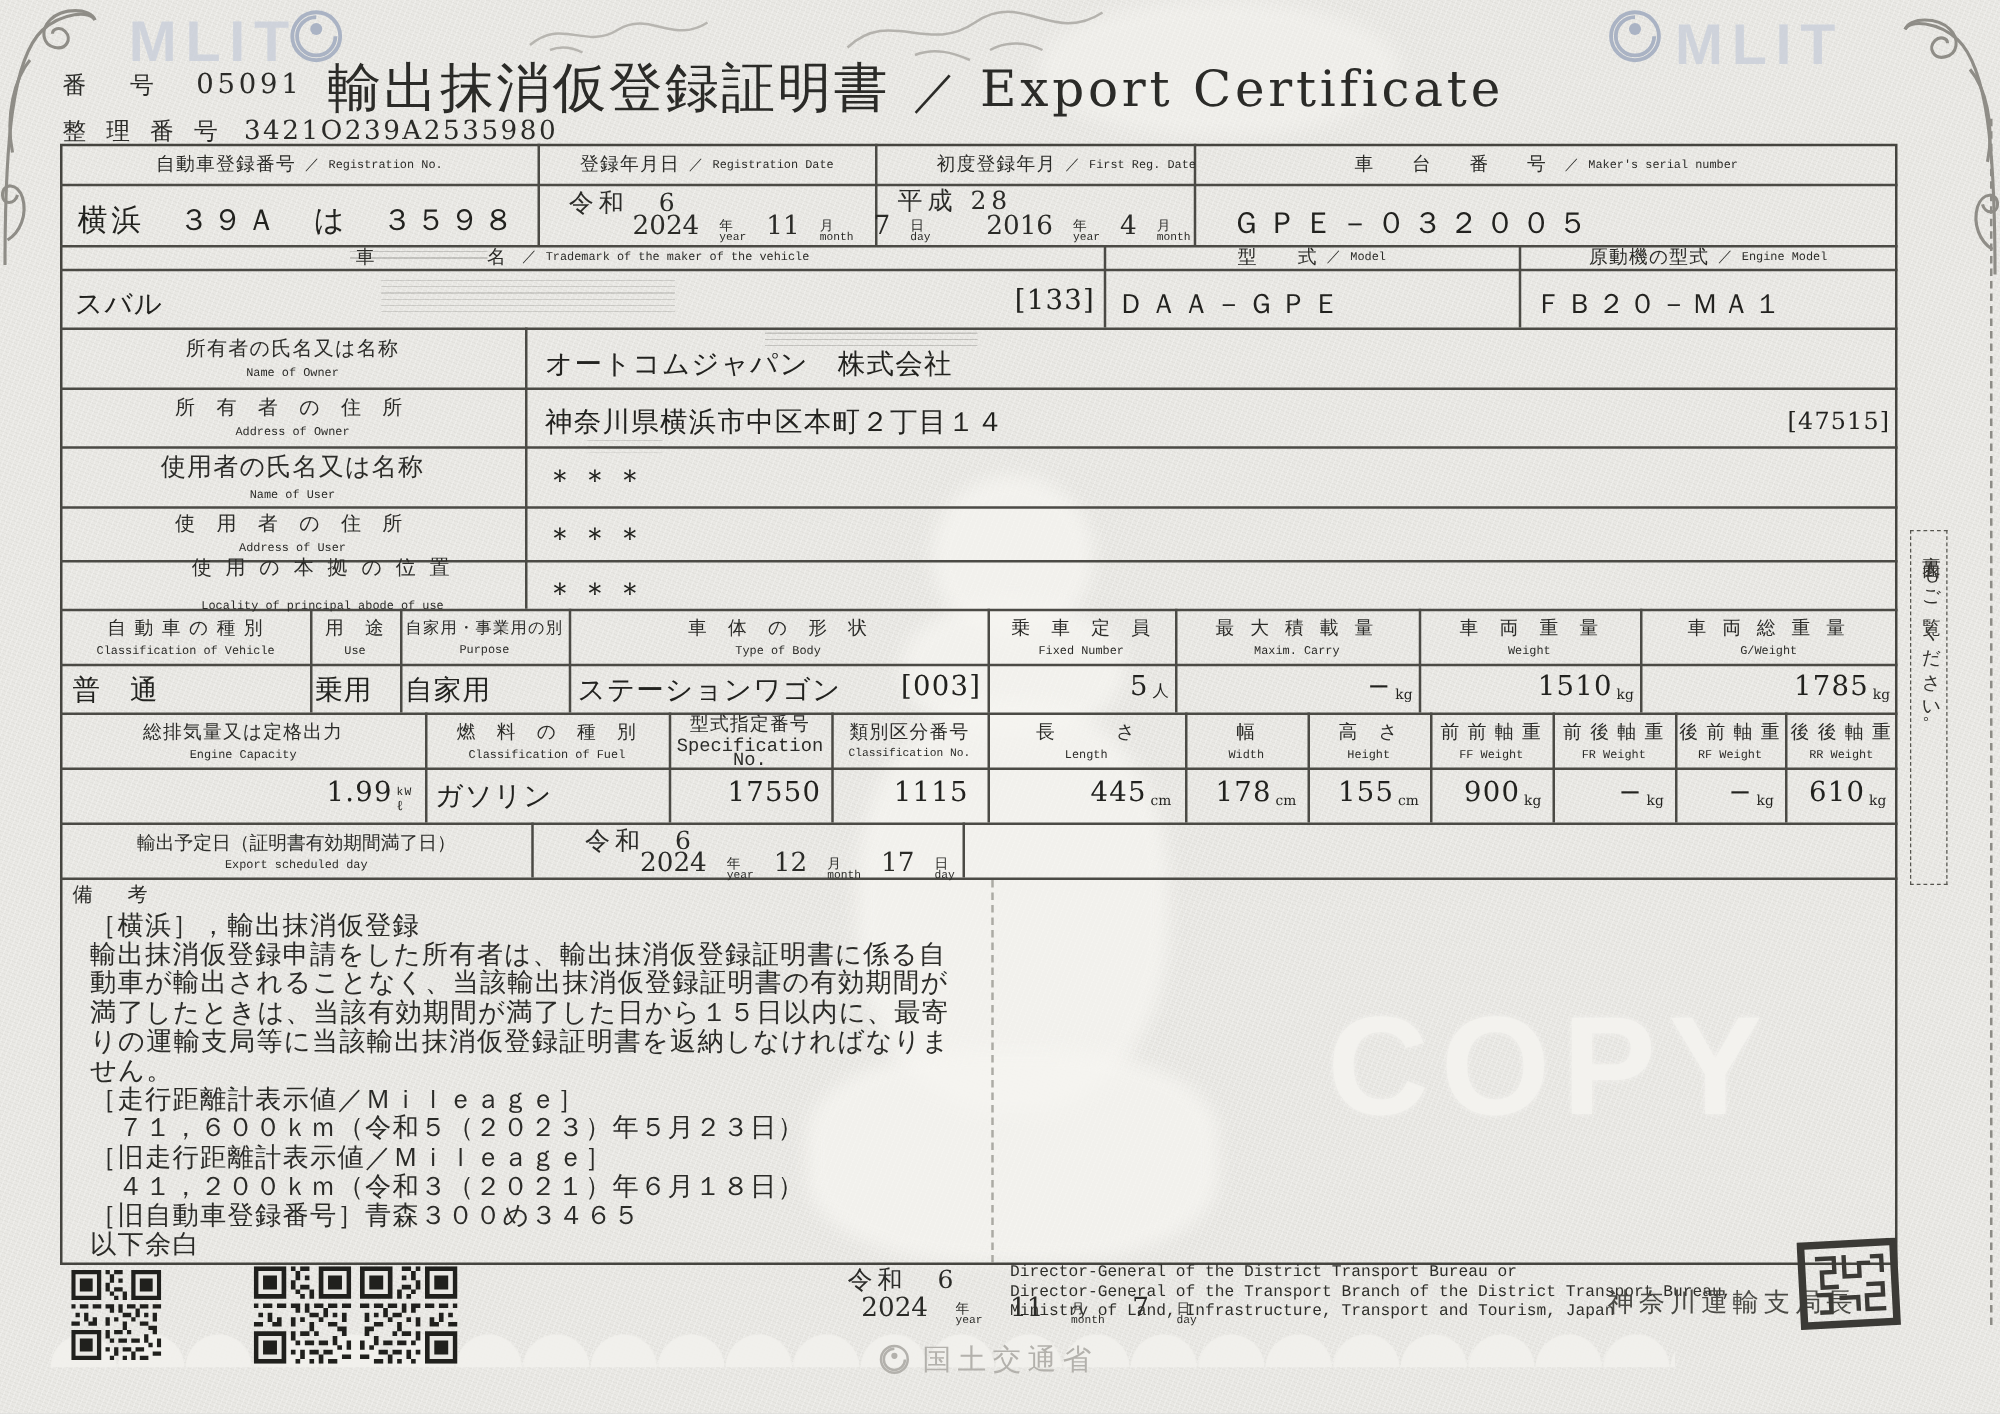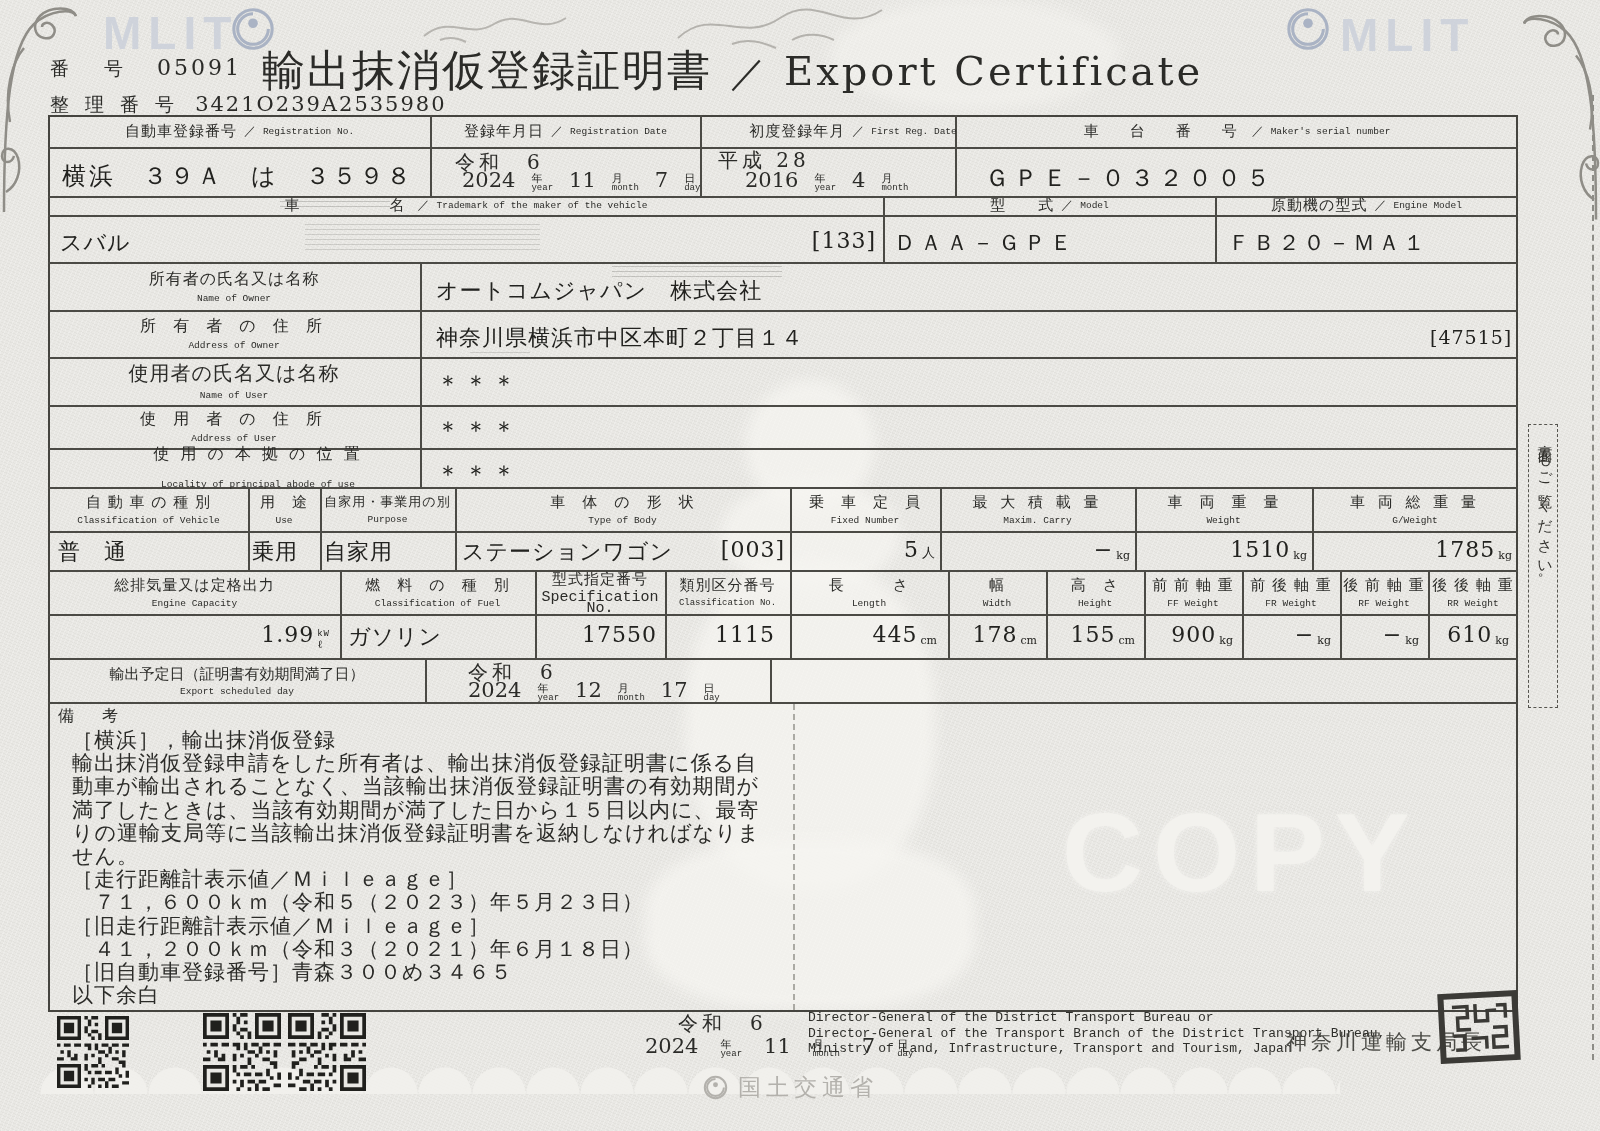--- a/index.html
+++ b/index.html
@@ -27,21 +27,21 @@
   .hcell{position:absolute;display:flex;align-items:center;justify-content:center;gap:7px;z-index:3;white-space:nowrap;}
   .hstack{position:absolute;display:flex;flex-direction:column;align-items:center;justify-content:center;gap:3px;z-index:3;text-align:center;white-space:nowrap;}
   .jp{font-size:15px;letter-spacing:1px;}
   .en{font-size:9.5px;font-family:"Liberation Mono",monospace;letter-spacing:0;white-space:normal;line-height:11px;}
   .slash{font-size:12px;}
   .val{position:absolute;font-size:22px;z-index:3;letter-spacing:1px;white-space:nowrap;color:#22221f;}
   .val.right{display:flex;justify-content:flex-end;align-items:flex-end;gap:3px;}
   .unit{font-size:11px;letter-spacing:0;}
   .u2{display:inline-flex;flex-direction:column;align-items:flex-start;line-height:1;transform:translateY(3px);}
   .u2 .a{font-size:11px;} .u2 .b{font-size:9px;font-family:"Liberation Mono",monospace;}
-  .dateline{position:absolute;display:flex;align-items:center;gap:16px;font-size:21px;z-index:3;white-space:nowrap;}
+  .dateline{position:absolute;display:flex;align-items:flex-end;gap:16px;font-size:21px;z-index:3;white-space:nowrap;margin-left:44px;}
   .era{position:absolute;font-size:20px;letter-spacing:4px;z-index:3;white-space:nowrap;}
   
   .rline{font-size:21px;line-height:23.2px;letter-spacing:1px;white-space:nowrap;}
   .artifact{position:absolute;z-index:2;opacity:.4;
     background:repeating-linear-gradient(180deg, rgba(60,60,55,.55) 0 1px, transparent 1px 5px);}
   .mlit-text{position:absolute;z-index:1;font-family:"Liberation Sans",sans-serif;font-weight:bold;
     font-size:46px;letter-spacing:7px;color:#c9cfda;opacity:.8;}
   .vdash-right{position:absolute;left:1592px;top:95px;height:965px;border-left:2px dashed #8d8c86;z-index:1;}
   .remarks-dash{position:absolute;left:793px;top:704px;height:306px;border-left:2px dashed #7d7c74;z-index:2;opacity:.6;}
   .sidenote{position:absolute;left:1528px;top:424px;width:30px;height:284px;border:1.5px dashed #55544e;

